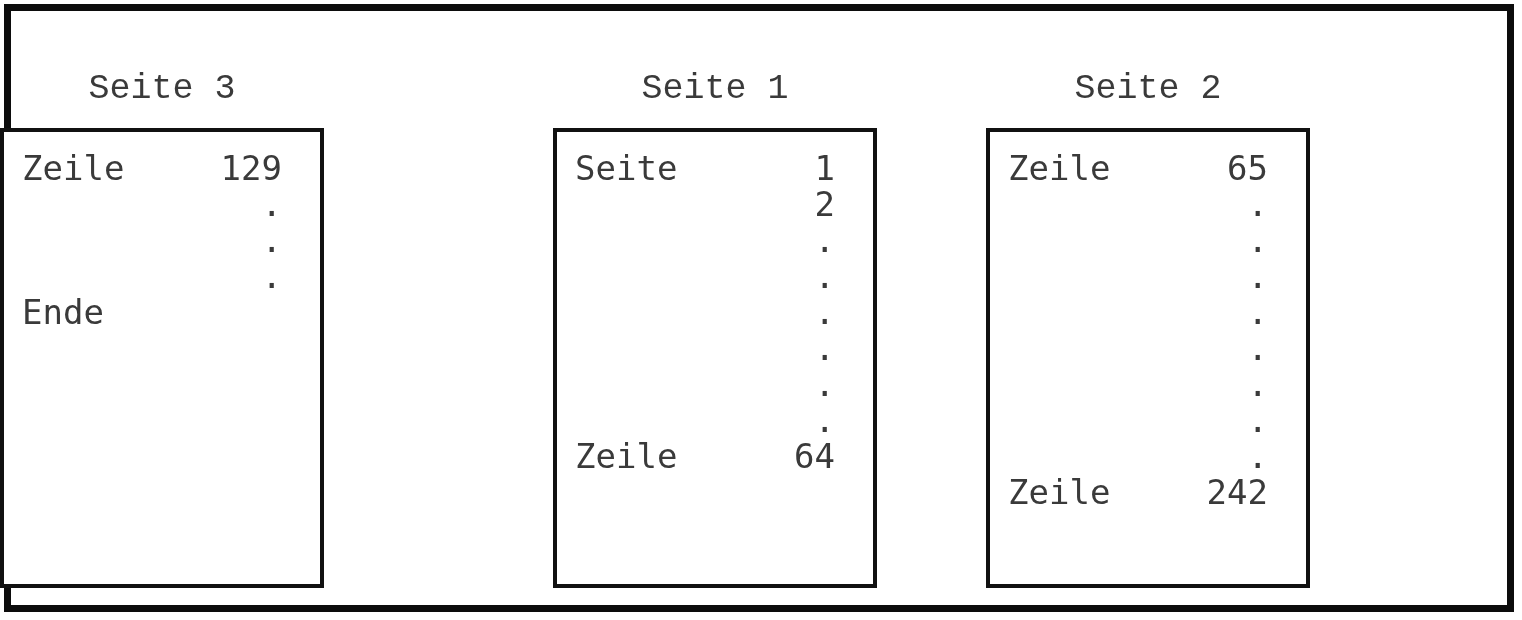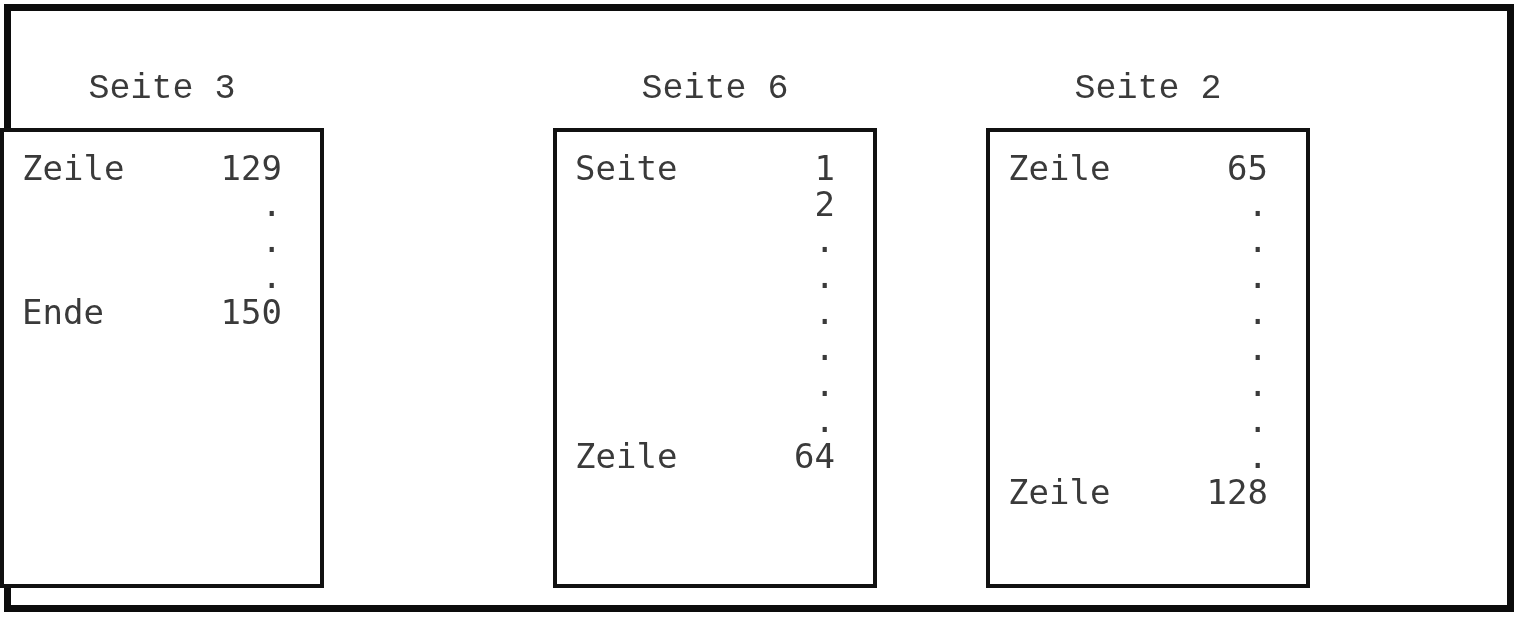--- a/index.html
+++ b/index.html
@@ -57,21 +57,21 @@
   .row .label{text-align:left;}
   .row .value{text-align:right;flex:1;}
 </style>
 </head>
 <body>
 
 <div class="canvas">
   <div class="outer-frame"></div>
 
   <div class="page">
-    <div class="page-title">Seite 6</div>
+    <div class="page-title">Seite 1</div>
     <div class="page-box">
         <div class="row"><span class="label">Seite</span><span class="value">1</span></div>
         <div class="row"><span class="label"></span><span class="value">2</span></div>
         <div class="row"><span class="label"></span><span class="value">.</span></div>
         <div class="row"><span class="label"></span><span class="value">.</span></div>
         <div class="row"><span class="label"></span><span class="value">.</span></div>
         <div class="row"><span class="label"></span><span class="value">.</span></div>
         <div class="row"><span class="label"></span><span class="value">.</span></div>
         <div class="row"><span class="label"></span><span class="value">.</span></div>
         <div class="row"><span class="label">Zeile</span><span class="value">64</span></div>
@@ -83,27 +83,27 @@
     <div class="page-box">
         <div class="row"><span class="label">Zeile</span><span class="value">65</span></div>
         <div class="row"><span class="label"></span><span class="value">.</span></div>
         <div class="row"><span class="label"></span><span class="value">.</span></div>
         <div class="row"><span class="label"></span><span class="value">.</span></div>
         <div class="row"><span class="label"></span><span class="value">.</span></div>
         <div class="row"><span class="label"></span><span class="value">.</span></div>
         <div class="row"><span class="label"></span><span class="value">.</span></div>
         <div class="row"><span class="label"></span><span class="value">.</span></div>
         <div class="row"><span class="label"></span><span class="value">.</span></div>
-        <div class="row"><span class="label">Zeile</span><span class="value">128</span></div>
+        <div class="row"><span class="label">Zeile</span><span class="value">242</span></div>
       </div>
   </div>
 
   <div class="page">
     <div class="page-title">Seite 3</div>
     <div class="page-box">
         <div class="row"><span class="label">Zeile</span><span class="value">129</span></div>
         <div class="row"><span class="label"></span><span class="value">.</span></div>
         <div class="row"><span class="label"></span><span class="value">.</span></div>
         <div class="row"><span class="label"></span><span class="value">.</span></div>
-        <div class="row"><span class="label">Ende</span><span class="value">150</span></div>
+        <div class="row"><span class="label">Ende</span></div>
       </div>
   </div>
 </div>
 
 </body></html>

